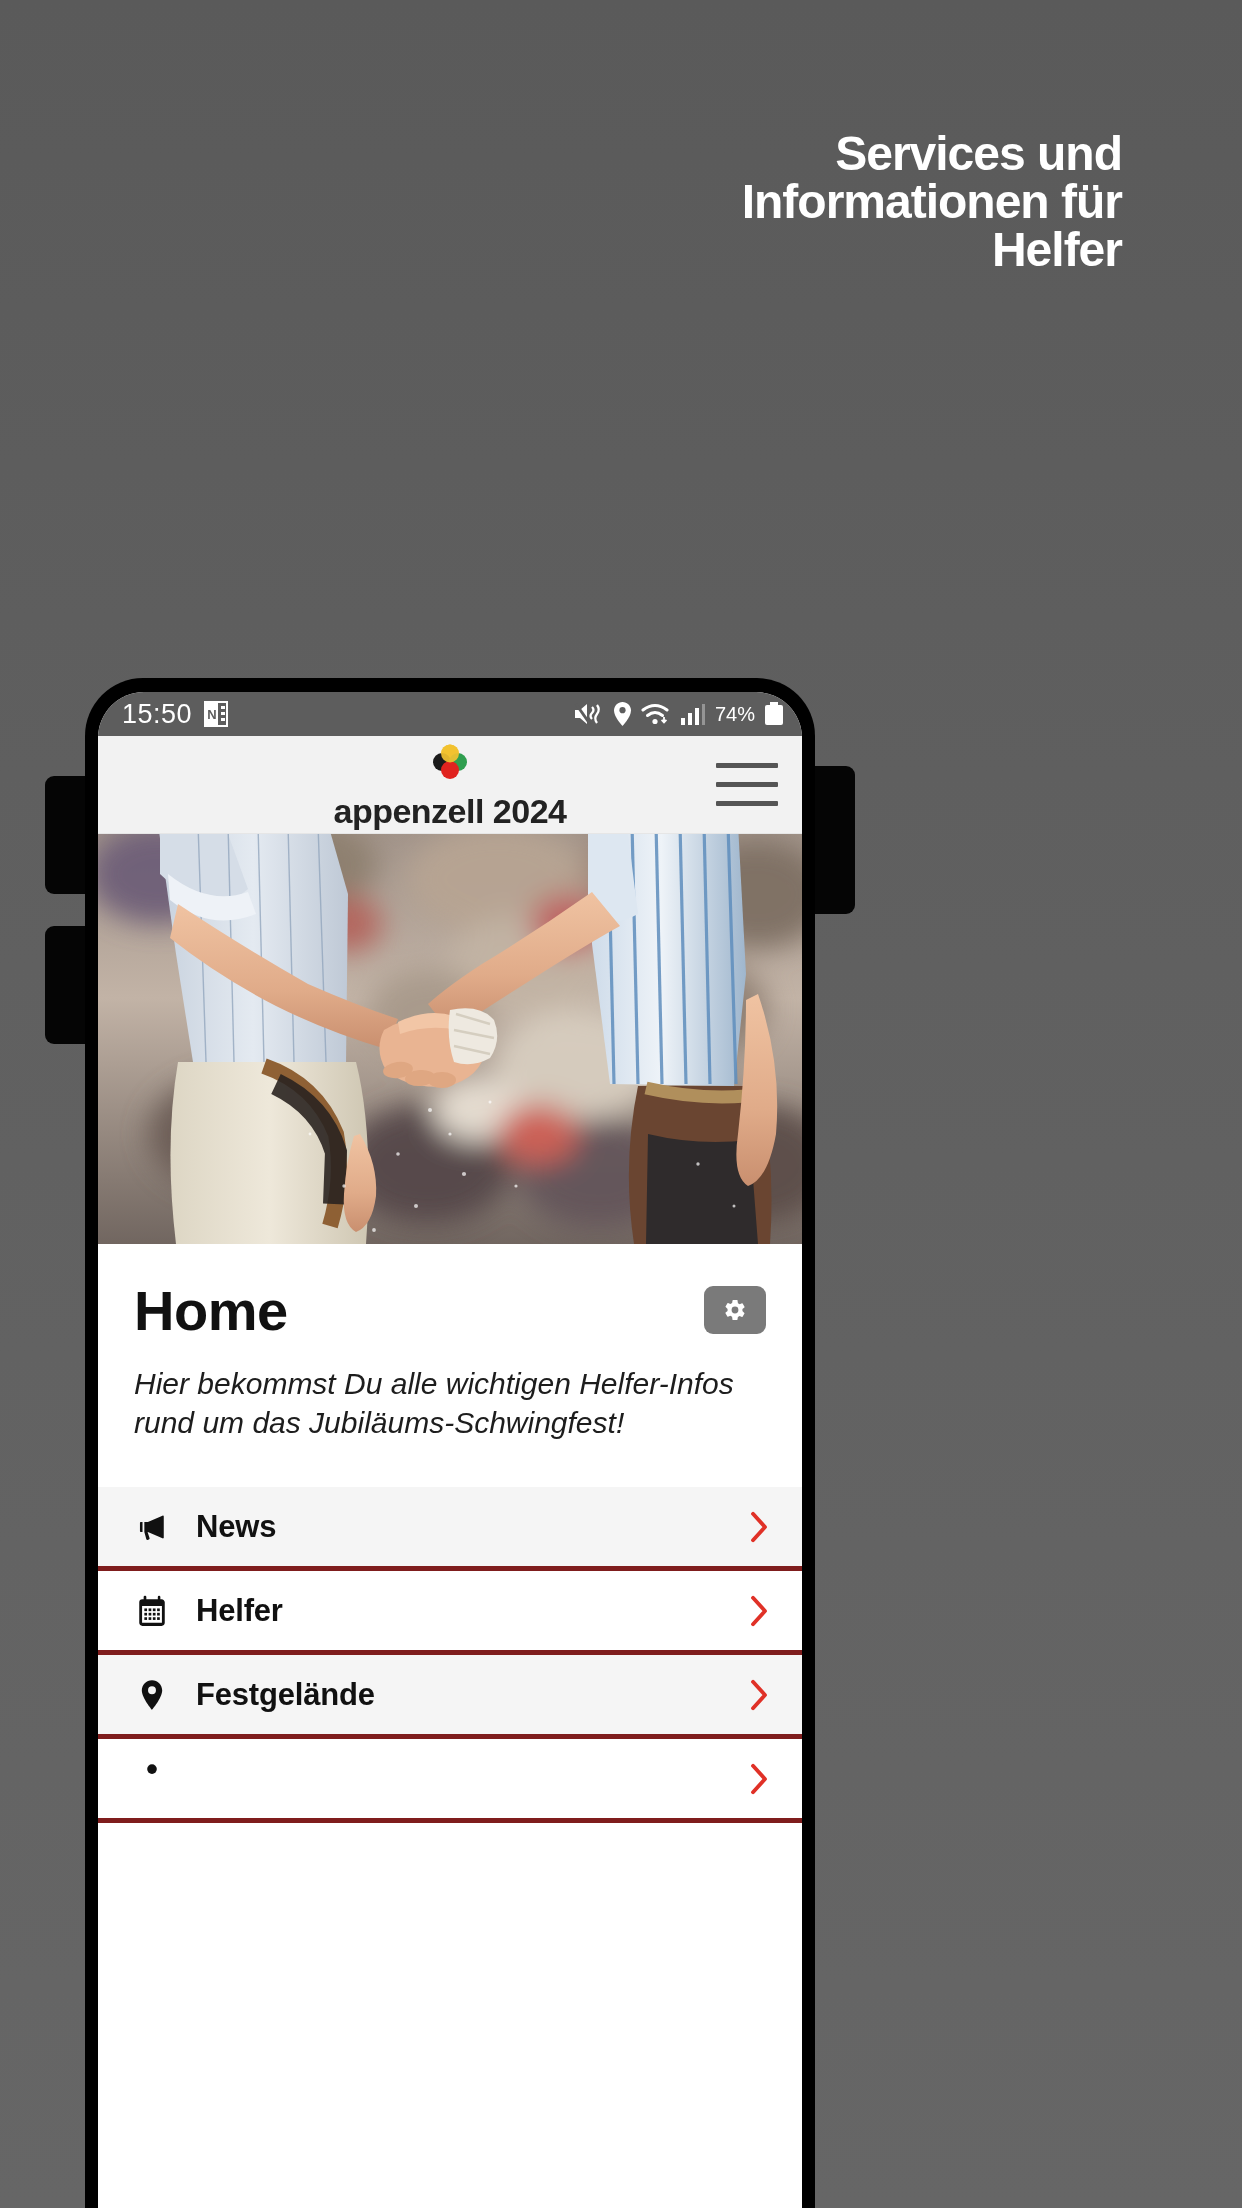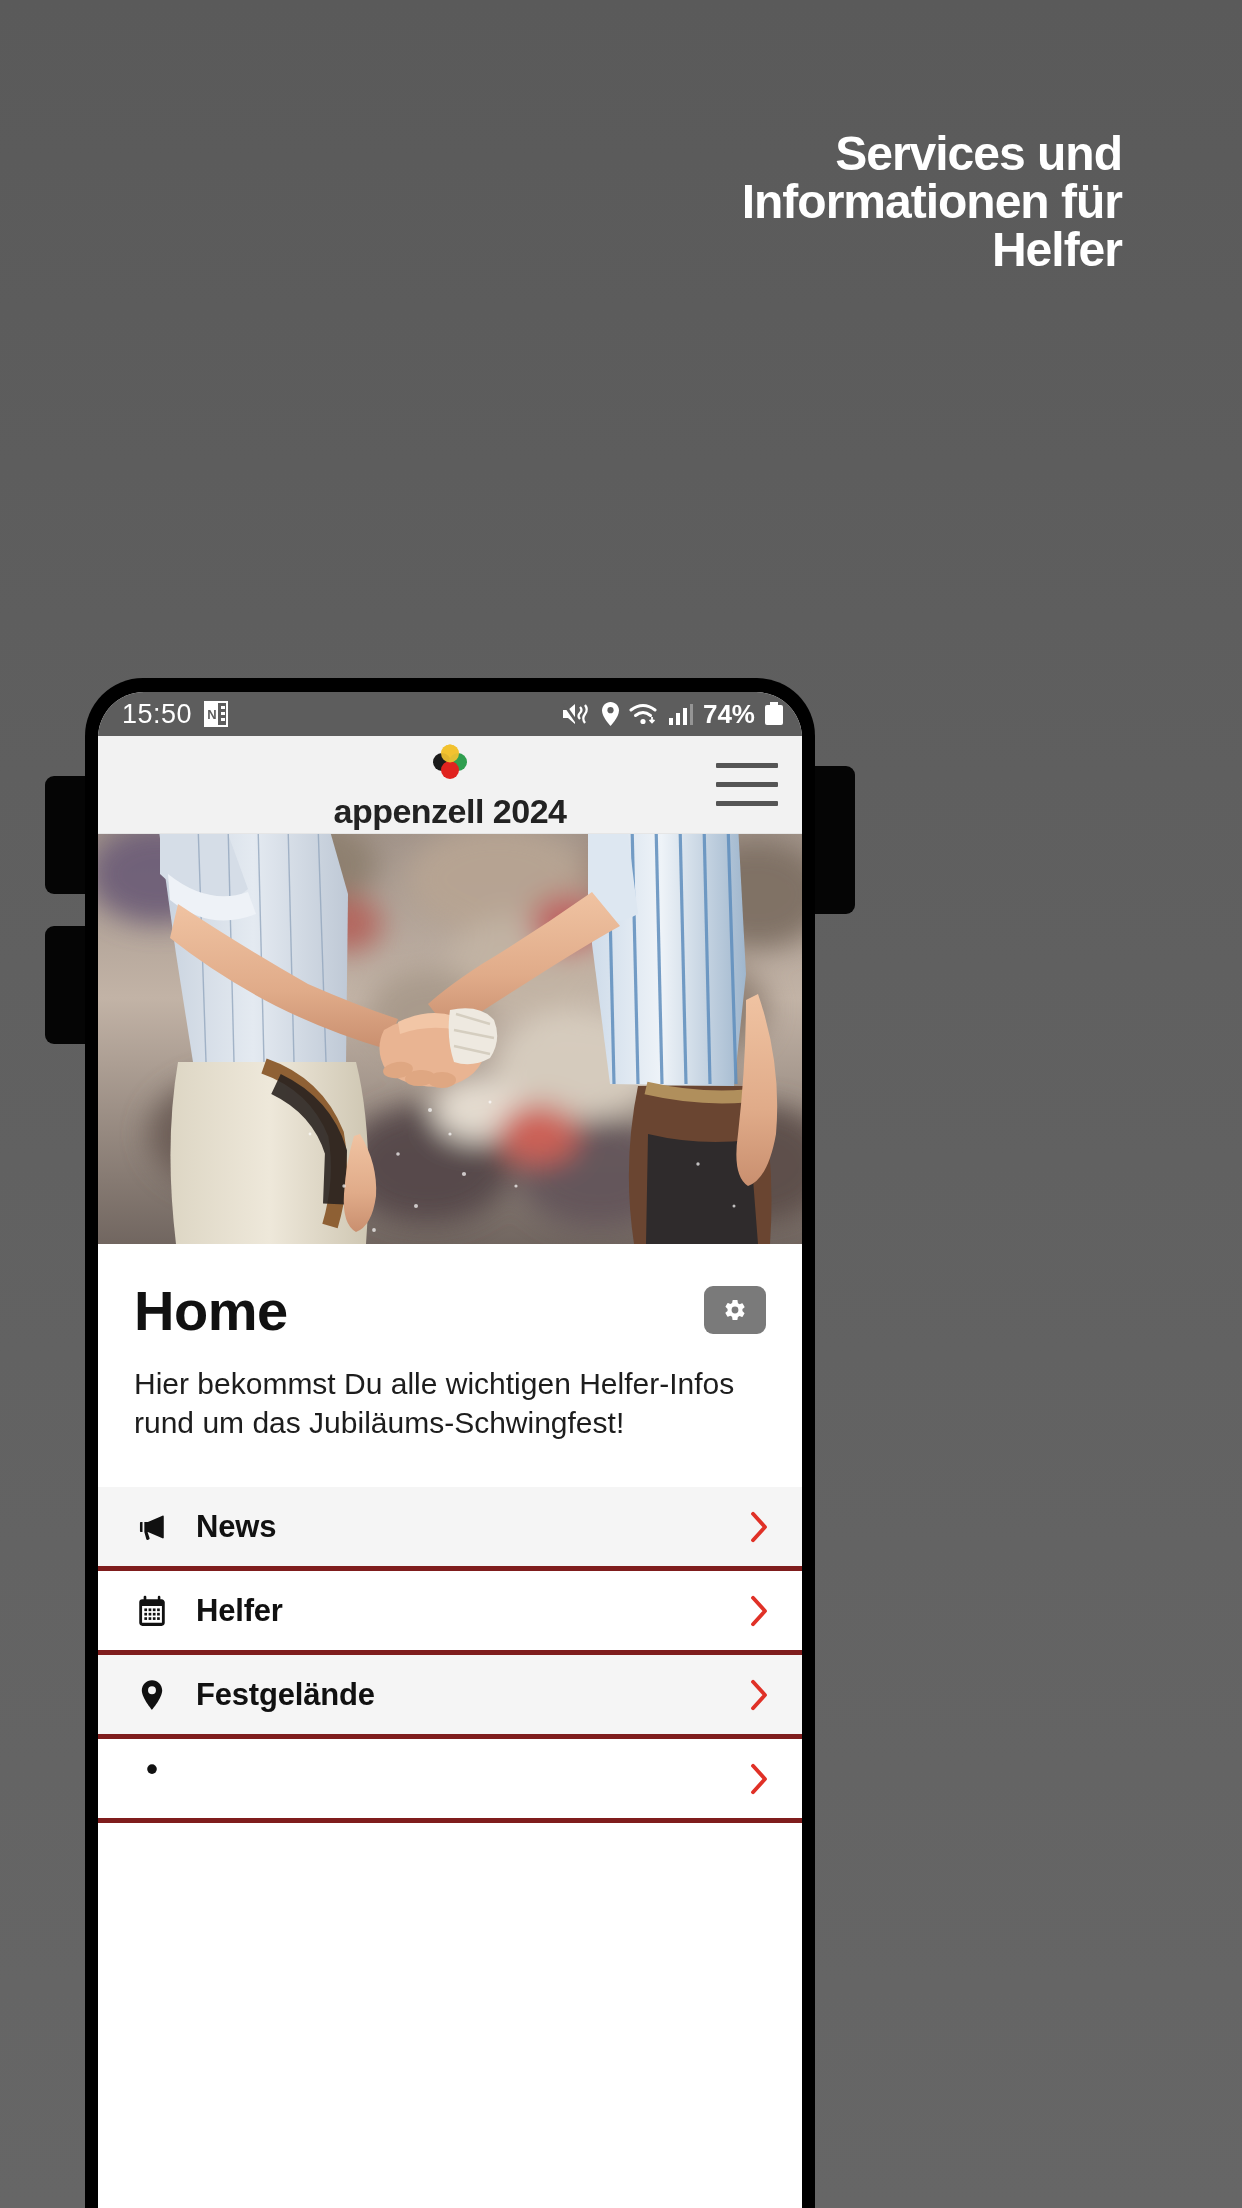--- a/index.html
+++ b/index.html
@@ -124,22 +124,22 @@
     gap: 7px;
     margin-left: 12px;
   }
   #status-spacer { flex: 1 1 auto; }
   #status-right {
     display: flex;
     align-items: center;
     gap: 9px;
   }
   #status-battery-text {
-    font-size: 26px;
-    font-weight: 700;
+    font-size: 20px;
+    font-weight: 400;
     letter-spacing: 0px;
     line-height: 1;
   }
   .sb-ico { display: block; }
 
   
   #app-header {
     height: 98px;
     background: #f2f2f2;
     display: flex;
@@ -224,20 +224,21 @@
     cursor: pointer;
     flex: 0 0 auto;
     margin-top: 6px;
   }
   #page-desc {
     margin-top: 22px;
     font-size: 30px;
     line-height: 1.33;
     color: #1d1d1d;
     font-weight: 400;
+    font-style: italic;
   }
 
   
   #nav-list {
     flex: 1 1 auto;
     background: #ffffff;
     overflow: hidden;
   }
   .nav-row {
     display: flex;

